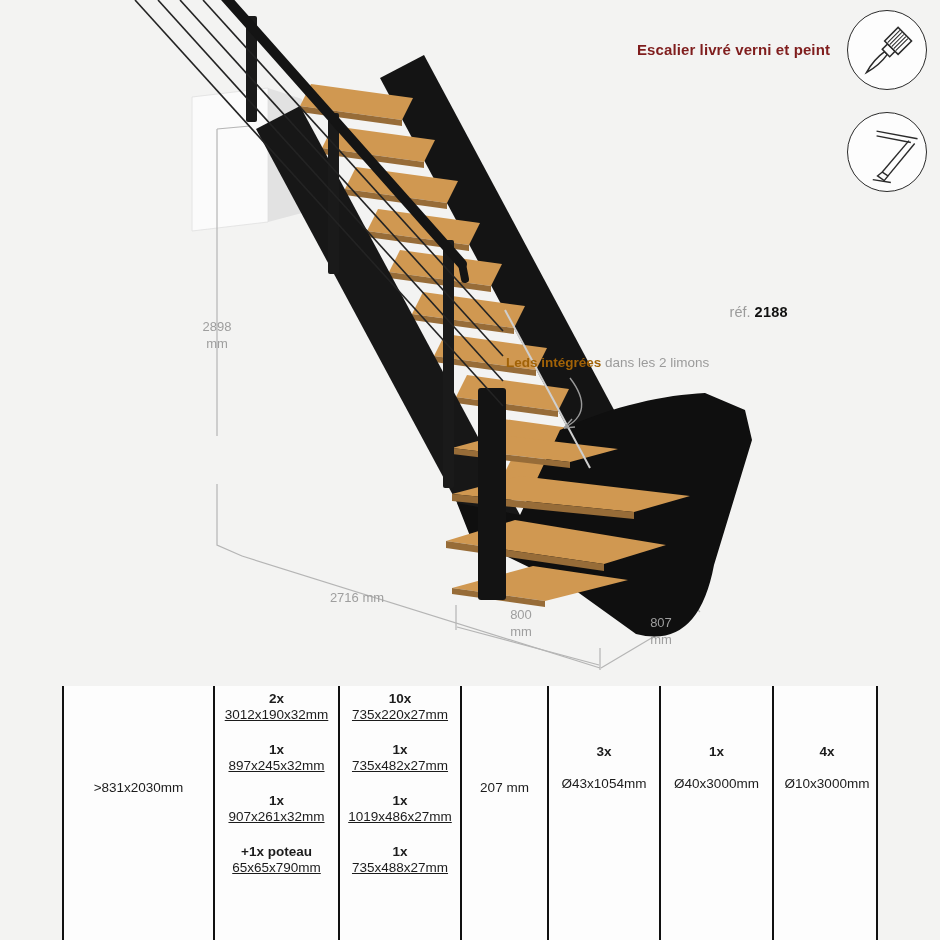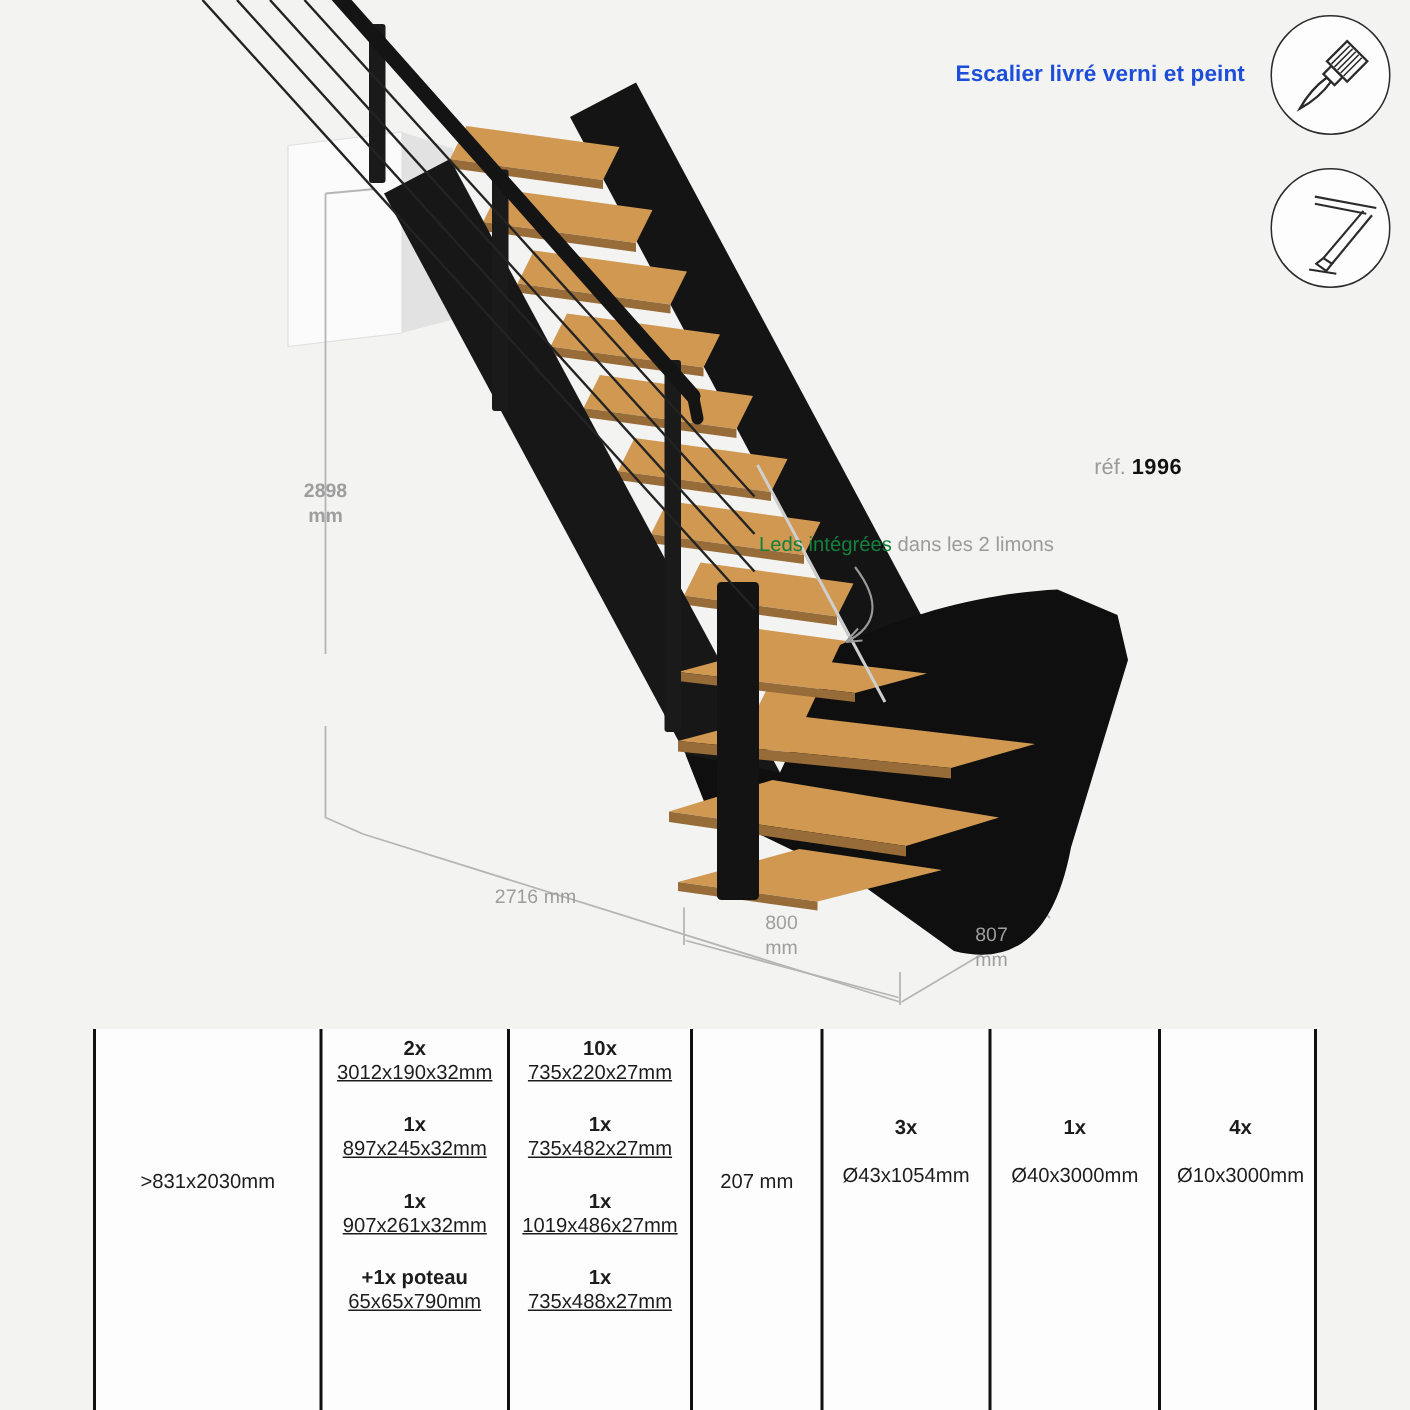--- a/index.html
+++ b/index.html
@@ -3,48 +3,48 @@
 <meta charset="utf-8">
 <style>
   html,body{margin:0;padding:0;}
   body{width:940px;height:940px;overflow:hidden;background:#f3f3f2;
        font-family:"Liberation Sans", sans-serif;color:#232323;}
   .page{position:relative;width:940px;height:940px;overflow:hidden;}
   .stairs-svg{position:absolute;left:0;top:0;pointer-events:none;}
 
   
   .feature-label{position:absolute;right:110px;text-align:right;font-weight:700;
-                 font-size:15px;color:#1d4ed8;letter-spacing:.1px;line-height:20px;}
+                 font-size:15px;color:#7f1d1d;letter-spacing:.1px;line-height:20px;}
   .f1{top:40px;}
   .f2{top:130px;}
   .feature-circle{position:absolute;left:847px;width:80px;height:80px;border-radius:50%;
                   border:1.6px solid #2b2b2b;background:#fdfdfd;box-sizing:border-box;}
   .c1{top:10px;}
   .c2{top:112px;}
   .feature-circle svg{position:absolute;left:0;top:0;}
 
   
   .ref{position:absolute;left:650px;top:304px;width:138px;text-align:right;font-size:14.5px;}
   .ref-label{color:#9b9b9b;}
   .ref-value{color:#111;font-weight:700;letter-spacing:.3px;}
 
   
   .leds{position:absolute;left:506px;top:355px;font-size:13.5px;white-space:nowrap;}
-  .leds-bold{font-weight:400;color:#15803d;}
+  .leds-bold{font-weight:700;color:#a16207;}
   .leds-rest{color:#9b9b9b;}
 
   
   .wall-note{position:absolute;left:134px;top:437px;width:266px;height:46px;
              border:1.5px solid #4c4c4c;background:#f6f6f5;box-sizing:border-box;
              display:flex;flex-direction:column;justify-content:center;align-items:center;
              font-size:15px;font-weight:700;color:#222;line-height:20px;}
 
   
   .dim{position:absolute;color:#9e9e9e;font-size:13px;line-height:17px;text-align:center;}
-  .d2898{left:188px;top:318px;width:58px;font-weight:bold;}
+  .d2898{left:188px;top:318px;width:58px;}
   .d2716{left:312px;top:589px;width:90px;}
   .d800{left:496px;top:606px;width:50px;}
   .d807{left:636px;top:614px;width:50px;}
 
   
   .spec-table{position:absolute;left:62px;top:686px;width:816px;}
   .spec-header{display:grid;grid-template-columns:149px 125px 122px 87px 112px 113px 108px;
                height:70px;background:#0c0c0c;color:#fff;align-items:center;}
   .spec-header .hcell{text-align:center;font-size:11px;font-weight:700;letter-spacing:.5px;
                       line-height:14px;padding:0 4px;}
@@ -199,21 +199,21 @@
         <path d="M64,29 L36,62"></path>
         <path d="M70,32 L42,66"></path>
         <path d="M36,62 L42,66 L38,71 L31,66 Z" fill="#fdfdfd"></path>
         <path d="M26,70 L45,73"></path>
       </g>
     </svg>
   </div>
 
   <div class="ref">
     <span class="ref-label">réf.</span>
-    <span class="ref-value">1996</span>
+    <span class="ref-value">2188</span>
   </div>
 
   <div class="leds">
     <span class="leds-bold">Leds intégrées</span><span class="leds-rest"> dans les 2 limons</span>
   </div>
 
 
   <div class="dim d2898">
     <div>2898</div>
       <div>mm</div>

